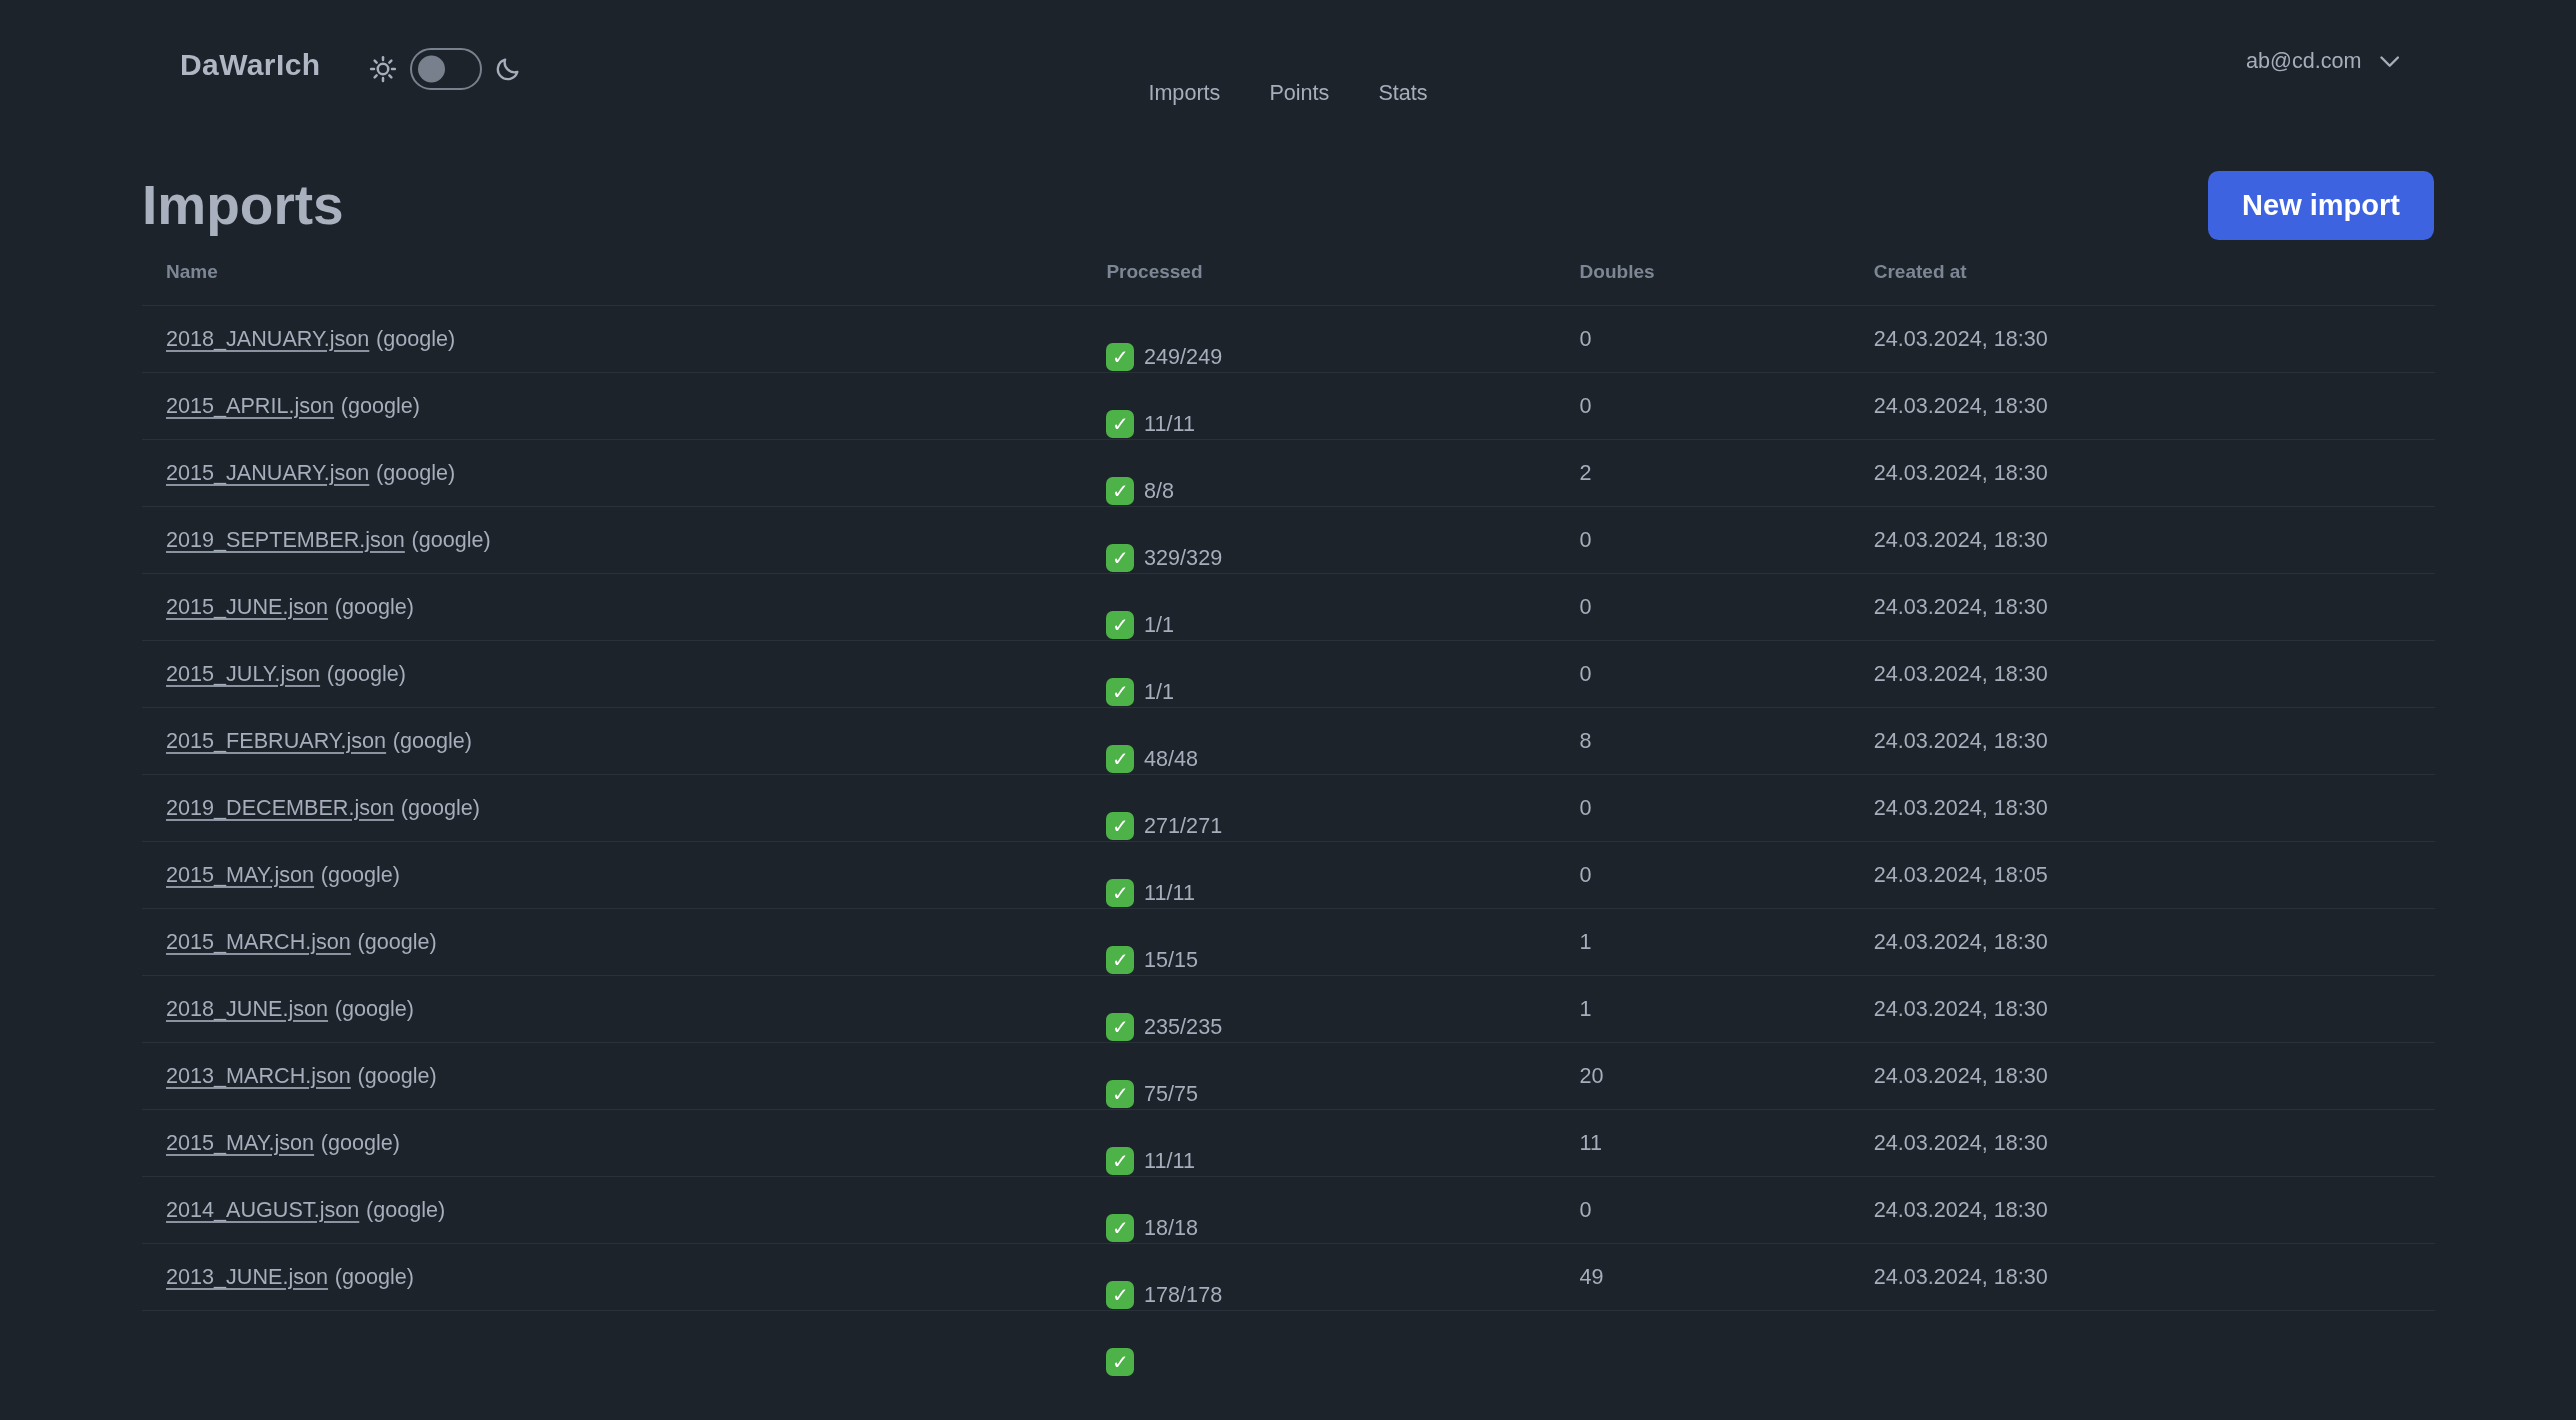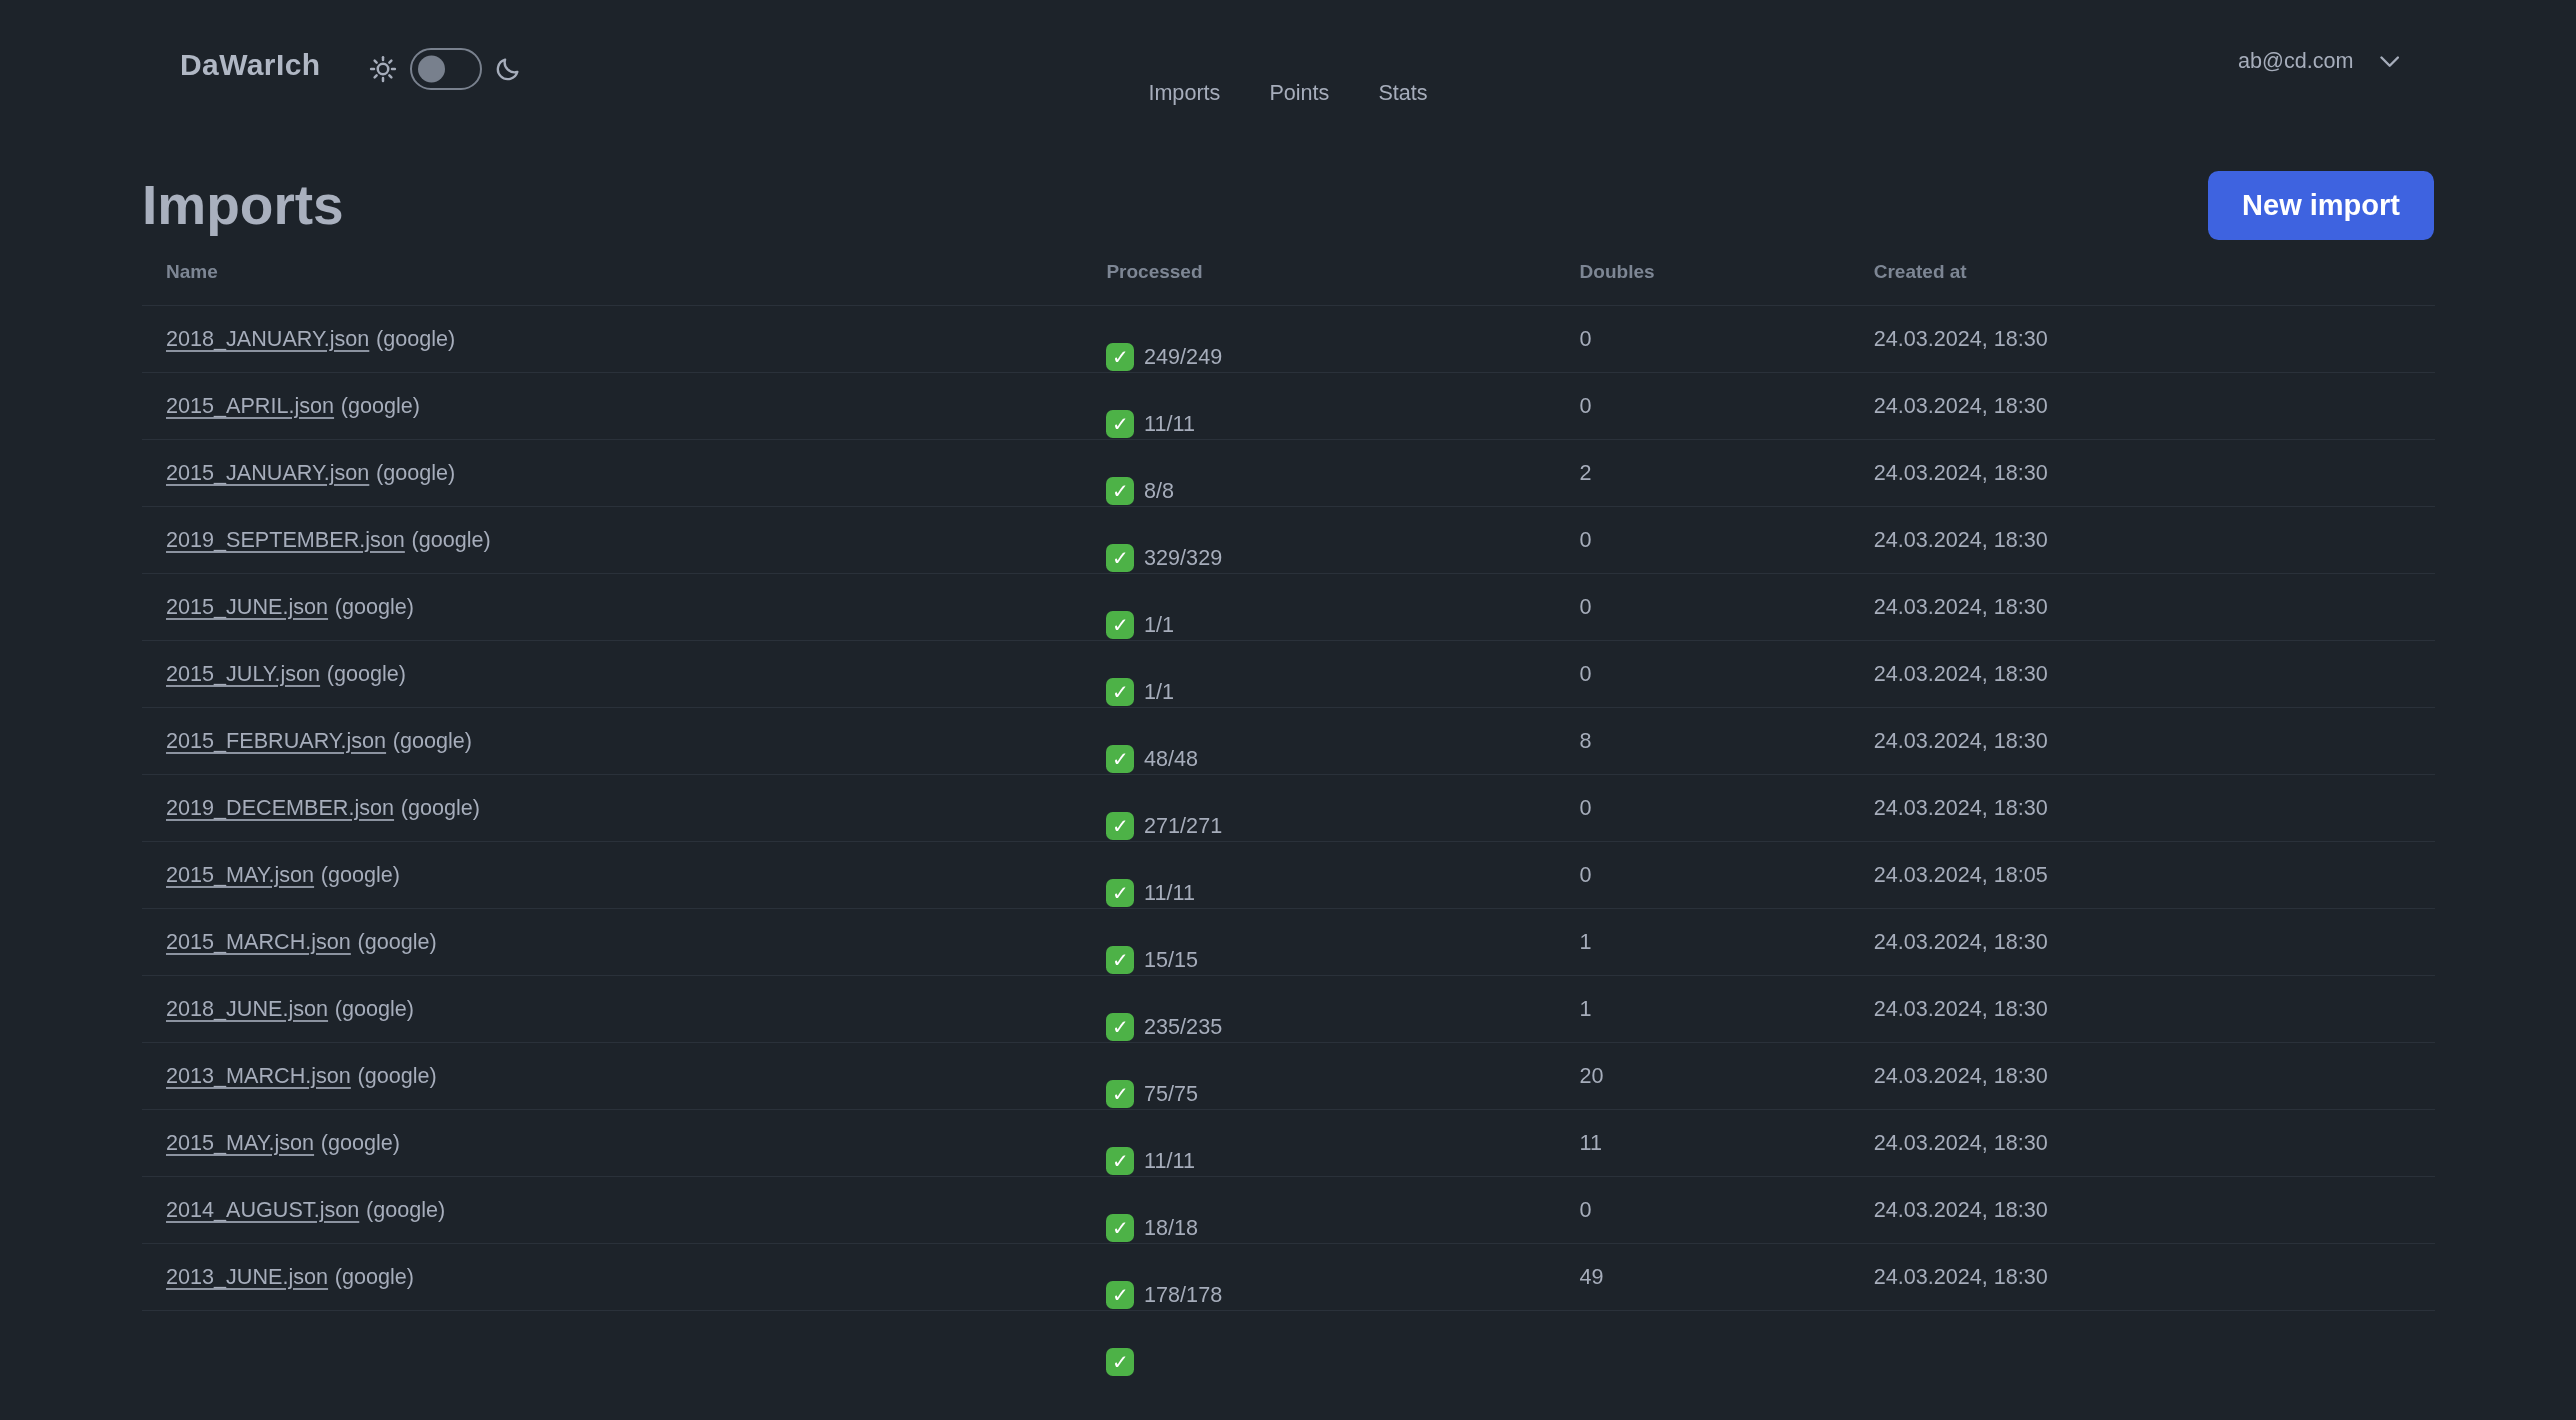--- a/index.html
+++ b/index.html
@@ -67,21 +67,21 @@
   }
   .nav a{
     color:var(--text);
     text-decoration:none;
     font-size:21.6px;
   }
   .user{
     margin-left:auto;
     display:flex;
     align-items:center;
-    gap:26px;
+    gap:18px;
     font-size:21.6px;
     cursor:pointer;
   }
 
   
   .main{padding:0 142px;}
   .title-row{
     margin-top:34px;
     height:69px;
     display:flex;

